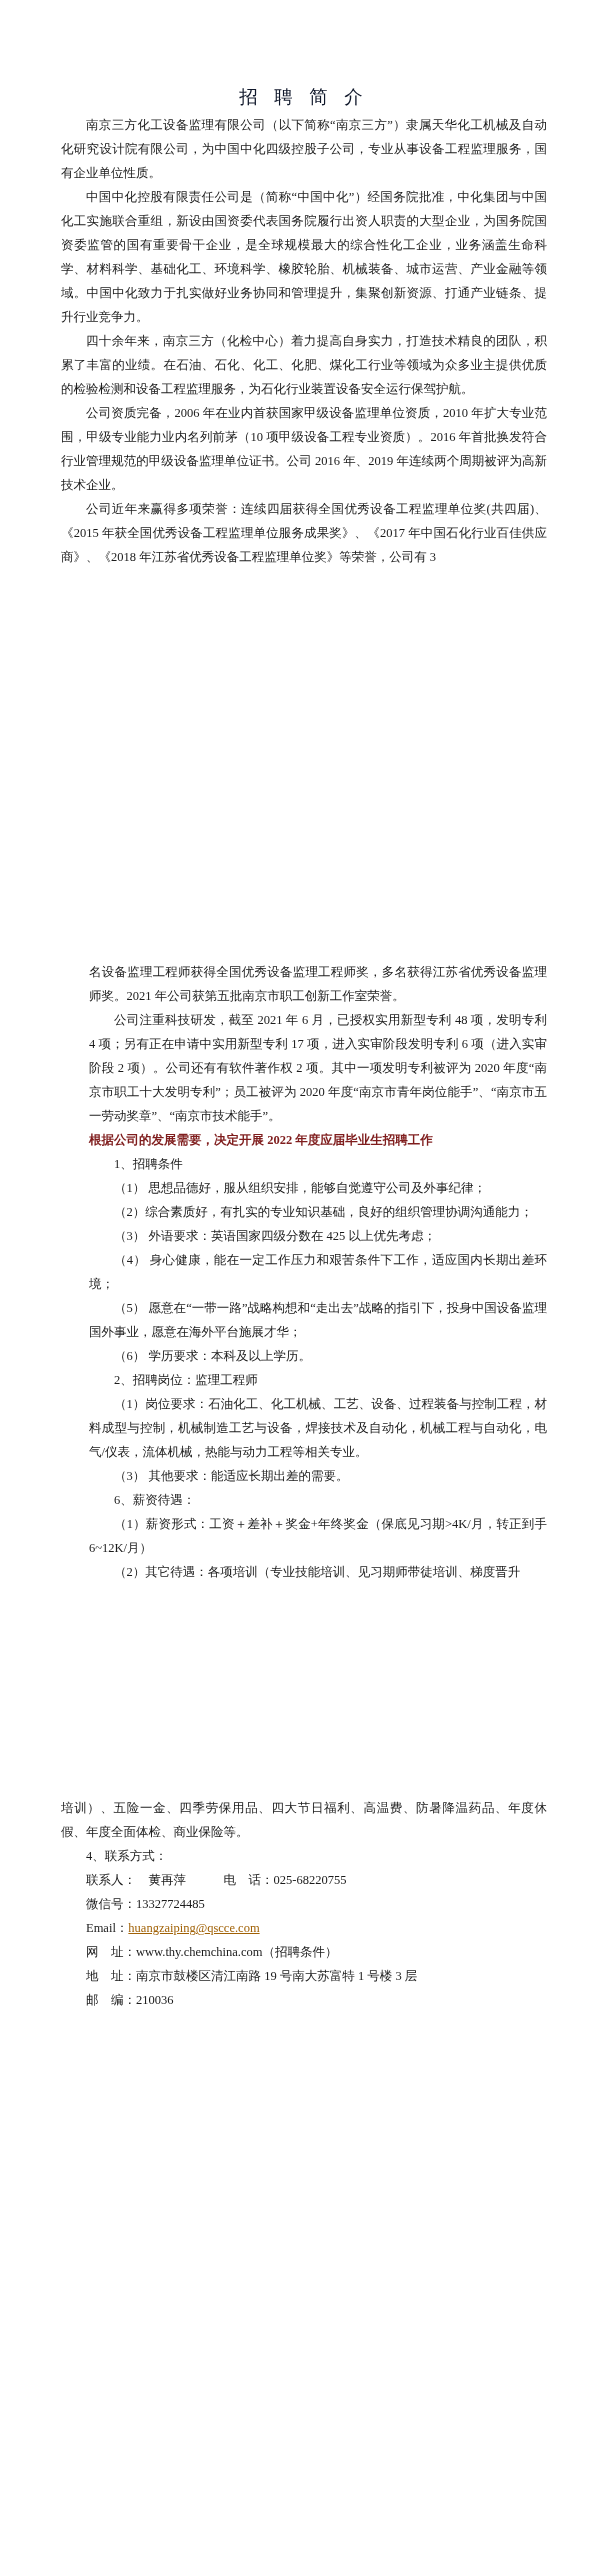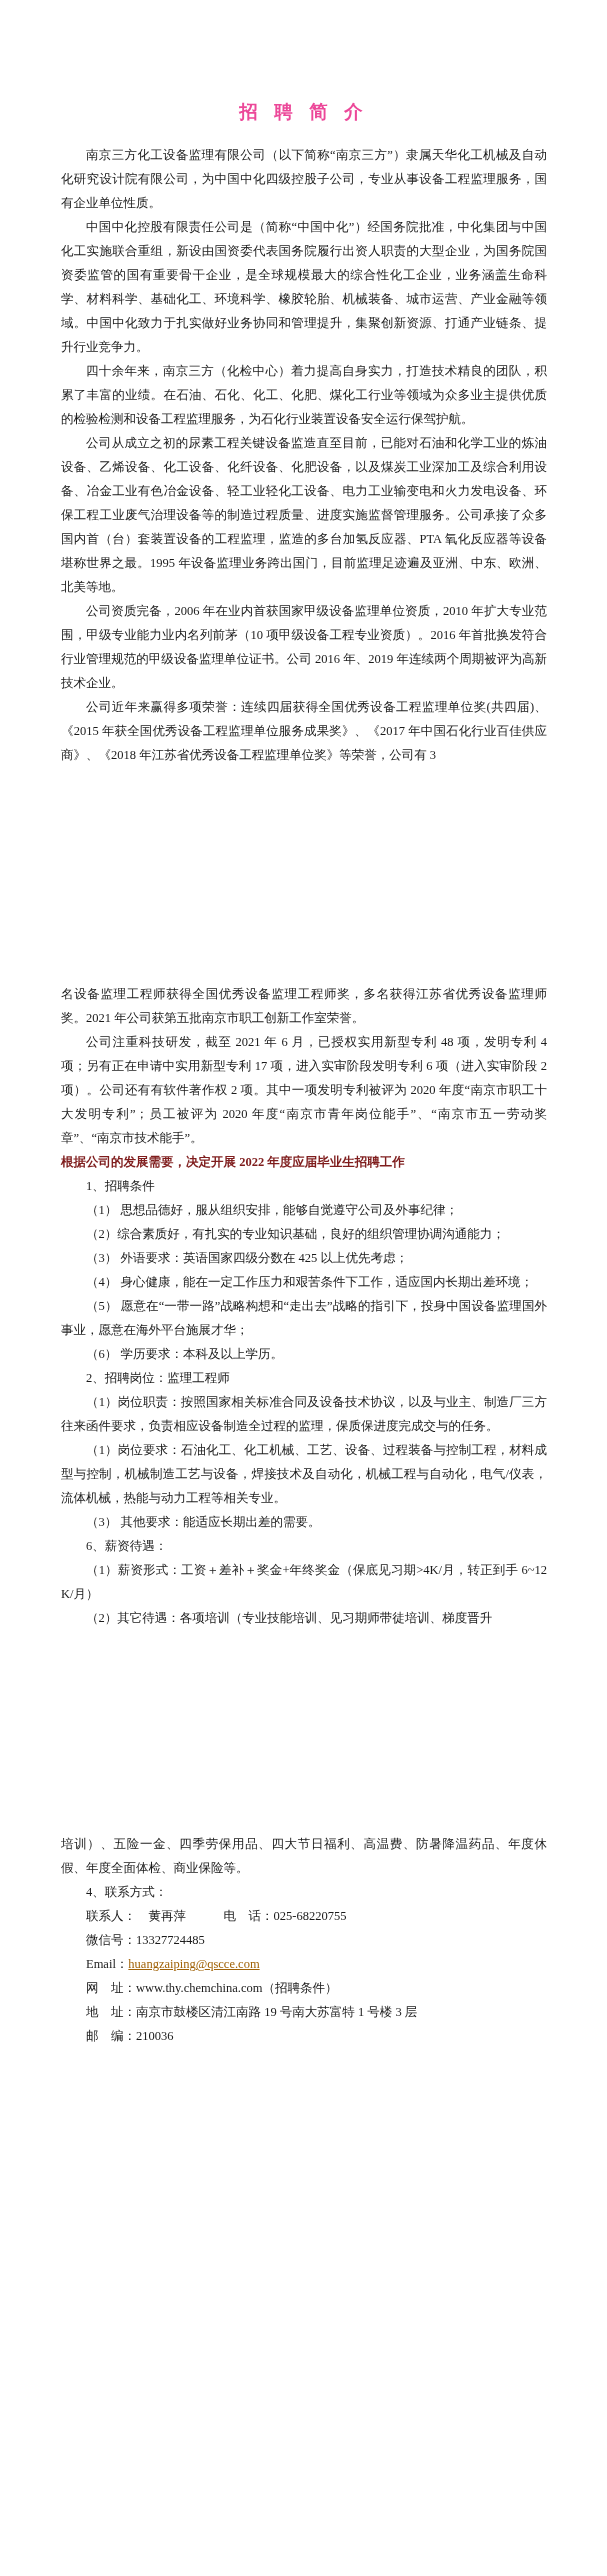--- a/index.html
+++ b/index.html
@@ -13,31 +13,31 @@
     font-size: 12.5px;
     line-height: 24px;
     overflow: hidden;
   }
   .page-section {
     position: absolute;
     left: 61px;
     right: 60px;
   }
   #page1 { top: 81px; }
-  #page2 { top: 982px; }
-  #page3 { top: 1796px; margin-top: 36px; }
+  #page2 { top: 960px; margin-left: 28px; }
+  #page3 { top: 1796px; }
 
   .doc-title {
     text-align: center;
     font-size: 18.4px;
-    font-weight: bold;
+    font-weight: normal;
     letter-spacing: 6px;
     line-height: 30px;
-    margin: 16px;
-    color: #ec4899;
+    margin: 1px;
+    color: #0f172a;
   }
   p.para, p.item, p.cont, p.num-title, p.contact-line {
     margin: 0;
     text-align: justify;
     word-break: break-all;
   }
   p.para, p.item, p.num-title, p.contact-line { text-indent: 2em; }
   p.cont { text-indent: 0; }
   .first-para { margin-top: 22.5px; }
   .section-heading {
@@ -56,38 +56,36 @@
 </head>
 <body>
 
 <div class="doc">
 
   <section class="page-section" id="page1">
     <h1 class="doc-title">招 聘 简 介</h1>
     <p class="para">南京三方化工设备监理有限公司（以下简称“南京三方”）隶属天华化工机械及自动化研究设计院有限公司，为中国中化四级控股子公司，专业从事设备工程监理服务，国有企业单位性质。</p>
     <p class="para first-para">中国中化控股有限责任公司是（简称“中国中化”）经国务院批准，中化集团与中国化工实施联合重组，新设由国资委代表国务院履行出资人职责的大型企业，为国务院国资委监管的国有重要骨干企业，是全球规模最大的综合性化工企业，业务涵盖生命科学、材料科学、基础化工、环境科学、橡胶轮胎、机械装备、城市运营、产业金融等领域。中国中化致力于扎实做好业务协同和管理提升，集聚创新资源、打通产业链条、提升行业竞争力。</p>
     <p class="para">四十余年来，南京三方（化检中心）着力提高自身实力，打造技术精良的团队，积累了丰富的业绩。在石油、石化、化工、化肥、煤化工行业等领域为众多业主提供优质的检验检测和设备工程监理服务，为石化行业装置设备安全运行保驾护航。</p>
-    <p class="para">公司从成立之初的尿素工程关键设备监造直至目前，已能对石油和化学工业的炼油设备、乙烯设备、化工设备、化纤设备、化肥设备，以及煤炭工业深加工及综合利用设备、冶金工业有色冶金设备、轻工业轻化工设备、电力工业输变电和火力发电设备、环保工程工业废气治理设备等的制造过程质量、进度实施监督管理服务。公司承接了众多国内首（台）套装置设备的工程监理，监造的多台加氢反应器、PTA 氧化反应器等设备堪称世界之最。1995 年设备监理业务跨出国门，目前监理足迹遍及亚洲、中东、欧洲、北美等地。</p>
     <p class="para">公司资质完备，2006 年在业内首获国家甲级设备监理单位资质，2010 年扩大专业范围，甲级专业能力业内名列前茅（10 项甲级设备工程专业资质）。2016 年首批换发符合行业管理规范的甲级设备监理单位证书。公司 2016 年、2019 年连续两个周期被评为高新技术企业。</p>
     <p class="para">公司近年来赢得多项荣誉：连续四届获得全国优秀设备工程监理单位奖(共四届)、《2015 年获全国优秀设备工程监理单位服务成果奖》、《2017 年中国石化行业百佳供应商》、《2018 年江苏省优秀设备工程监理单位奖》等荣誉，公司有 3</p>
   </section>
 
   <section class="page-section" id="page2">
     <p class="cont">名设备监理工程师获得全国优秀设备监理工程师奖，多名获得江苏省优秀设备监理师奖。2021 年公司获第五批南京市职工创新工作室荣誉。</p>
     <p class="para">公司注重科技研发，截至 2021 年 6 月，已授权实用新型专利 48 项，发明专利 4 项；另有正在申请中实用新型专利 17 项，进入实审阶段发明专利 6 项（进入实审阶段 2 项）。公司还有有软件著作权 2 项。其中一项发明专利被评为 2020 年度“南京市职工十大发明专利”；员工被评为 2020 年度“南京市青年岗位能手”、“南京市五一劳动奖章”、“南京市技术能手”。</p>
     <p class="section-heading">根据公司的发展需要，决定开展 2022 年度应届毕业生招聘工作</p>
     <p class="num-title">1、招聘条件</p>
     <p class="item">（1） 思想品德好，服从组织安排，能够自觉遵守公司及外事纪律；</p>
     <p class="item">（2）综合素质好，有扎实的专业知识基础，良好的组织管理协调沟通能力；</p>
     <p class="item">（3） 外语要求：英语国家四级分数在 425 以上优先考虑；</p>
     <p class="item">（4） 身心健康，能在一定工作压力和艰苦条件下工作，适应国内长期出差环境；</p>
     <p class="item">（5） 愿意在“一带一路”战略构想和“走出去”战略的指引下，投身中国设备监理国外事业，愿意在海外平台施展才华；</p>
     <p class="item">（6） 学历要求：本科及以上学历。</p>
     <p class="num-title">2、招聘岗位：监理工程师</p>
-    <p class="item">（1）岗位职责：按照国家相关标准合同及设备技术协议，以及与业主、制造厂三方往来函件要求，负责相应设备制造全过程的监理，保质保进度完成交与的任务。</p>
     <p class="item">（1）岗位要求：石油化工、化工机械、工艺、设备、过程装备与控制工程，材料成型与控制，机械制造工艺与设备，焊接技术及自动化，机械工程与自动化，电气/仪表，流体机械，热能与动力工程等相关专业。</p>
     <p class="item">（3） 其他要求：能适应长期出差的需要。</p>
     <p class="num-title">6、薪资待遇：</p>
     <p class="item">（1）薪资形式：工资＋差补＋奖金+年终奖金（保底见习期&gt;4K/月，转正到手 6~12K/月）</p>
     <p class="item">（2）其它待遇：各项培训（专业技能培训、见习期师带徒培训、梯度晋升</p>
   </section>
 
   <section class="page-section" id="page3">
     <p class="cont">培训）、五险一金、四季劳保用品、四大节日福利、高温费、防暑降温药品、年度休假、年度全面体检、商业保险等。</p>
     <p class="num-title">4、联系方式：</p>

